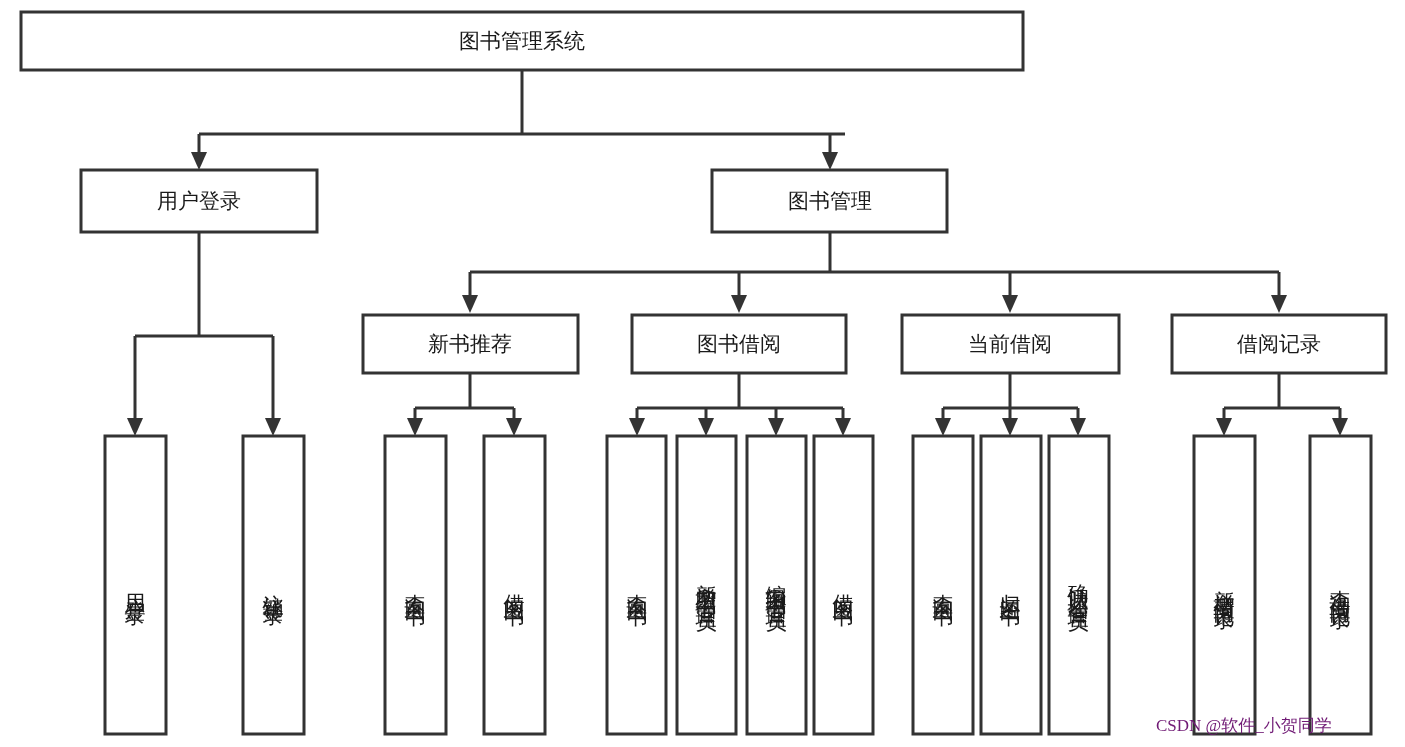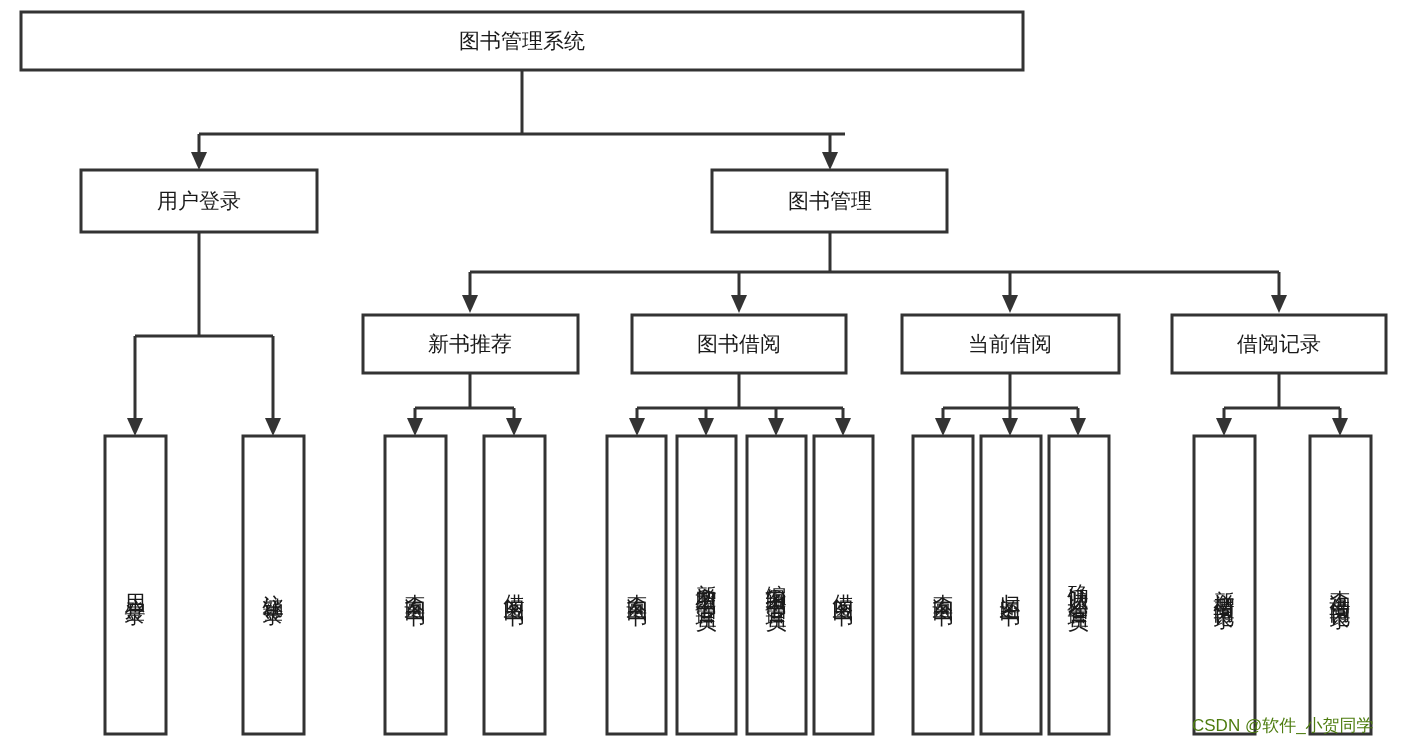--- a/index.html
+++ b/index.html
@@ -53,25 +53,25 @@
     font-size: 21px;
     fill: #1a1a1a;
     writing-mode: vertical-rl;
     text-orientation: upright;
     text-anchor: middle;
     dominant-baseline: central;
     letter-spacing: 4px;
   }
   .watermark {
     position: absolute;
-    font-family: Liberation Sans, sans-serif;
+    font-family: Liberation Serif, serif;
     font-size: 17px;
-    color: #4d7c0f;
+    color: #701a75;
     white-space: nowrap;
-    left: 1192px;
+    left: 1156px;
     top: 714px;
   }
 </style>
 </head>
 <body>
 
 <div id="diagram-root">
 
   <svg class="diagram" viewBox="0 0 1405 747" xmlns="http://www.w3.org/2000/svg">
 

